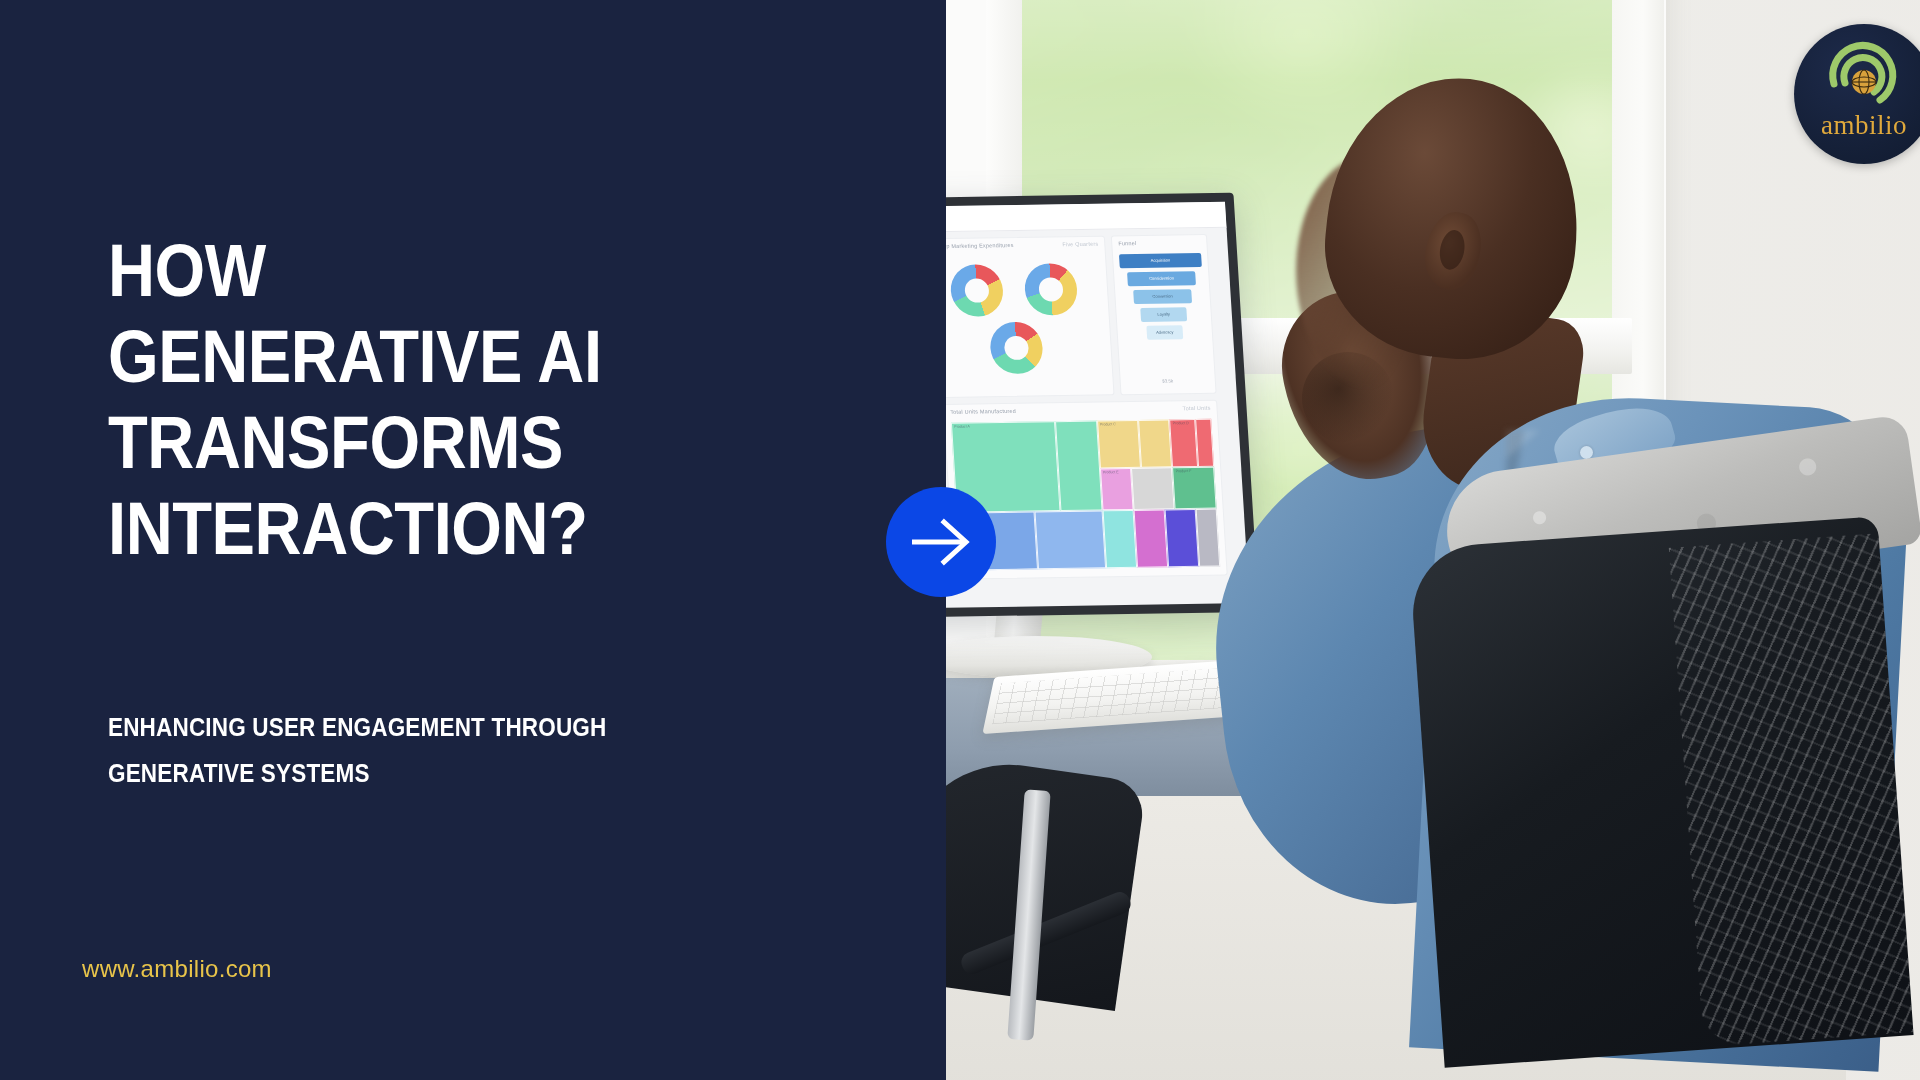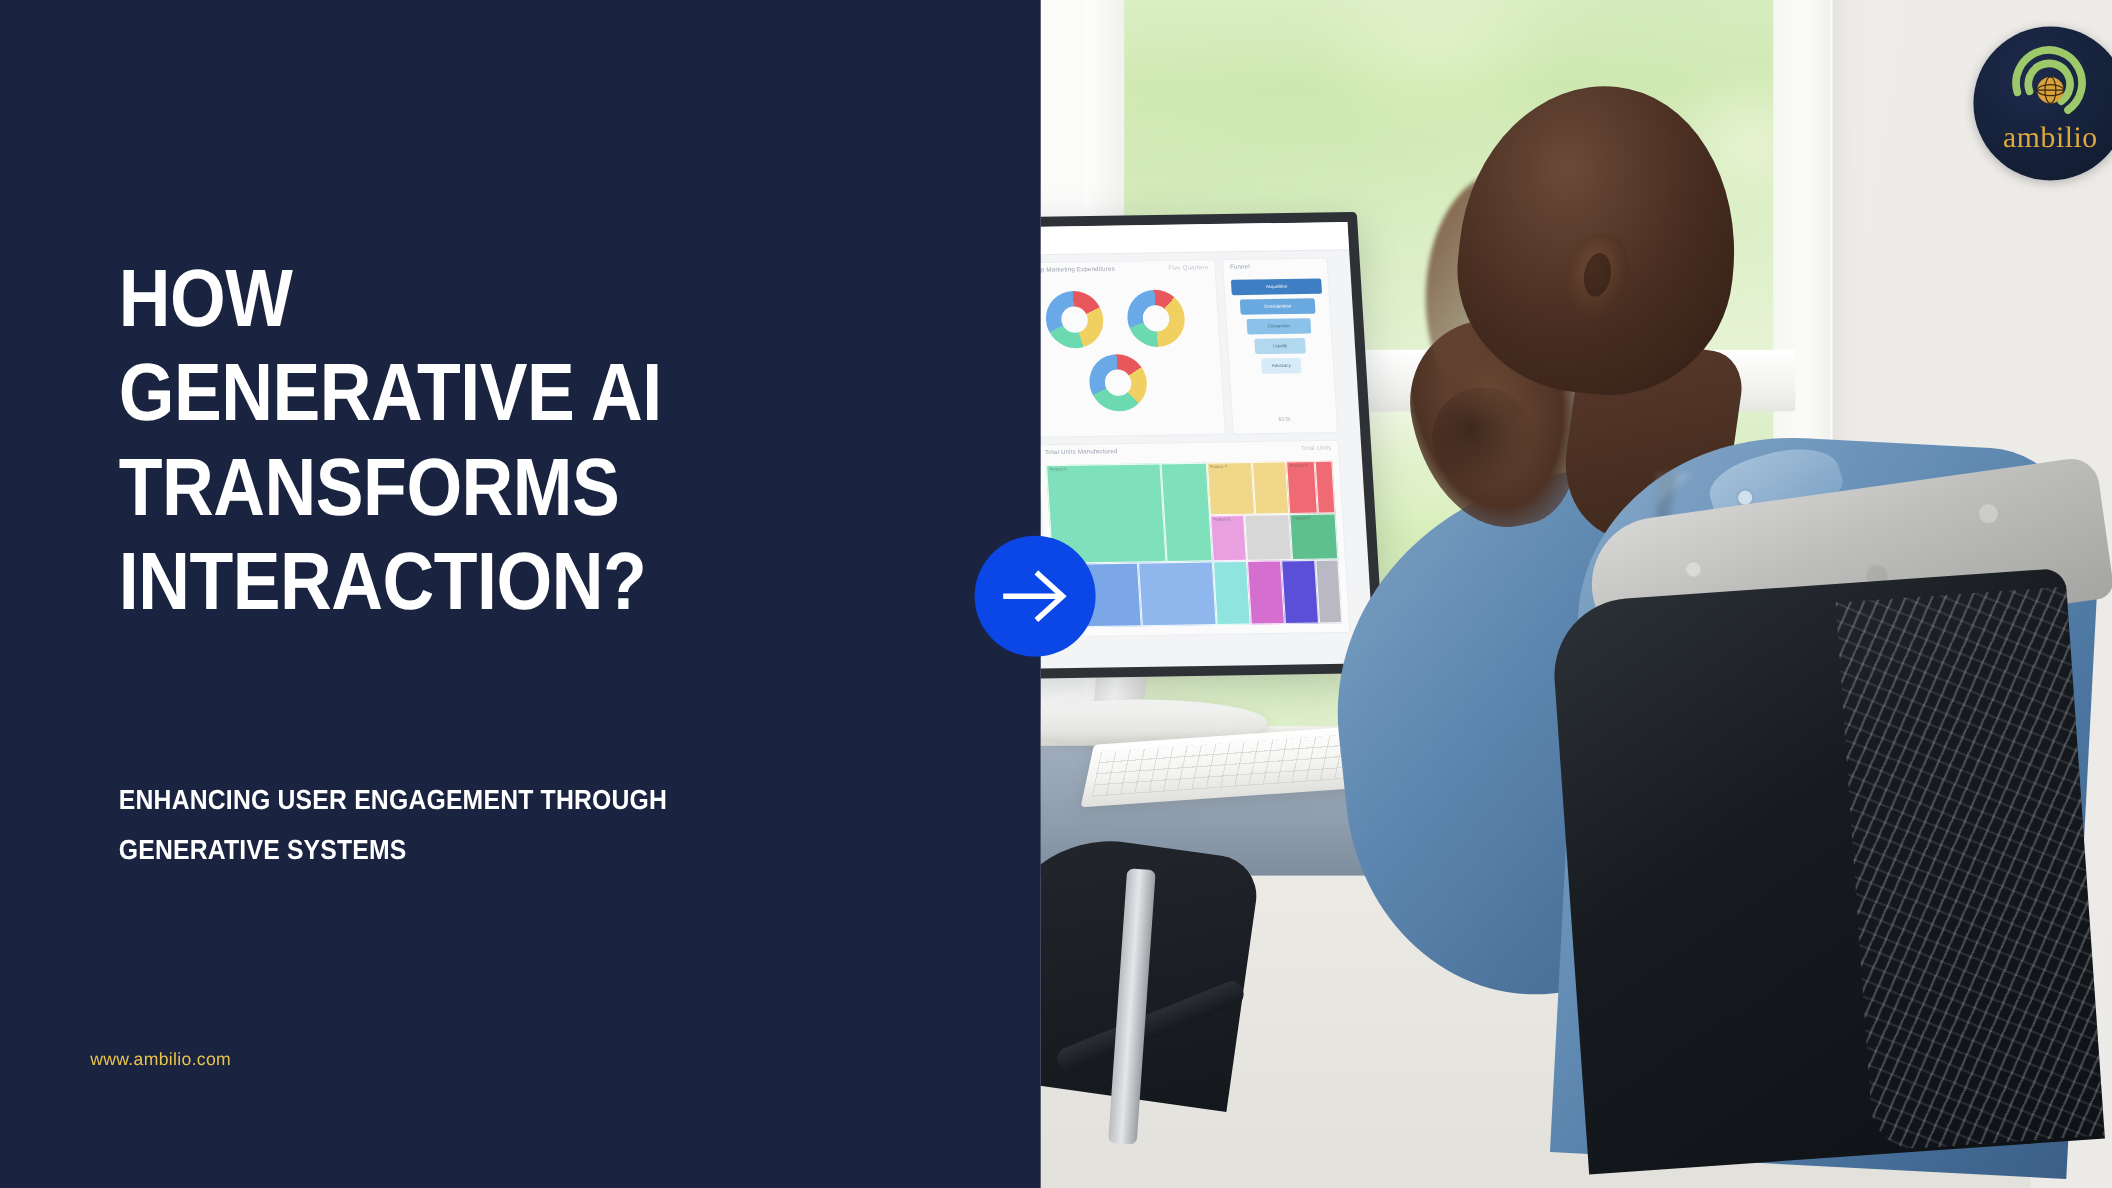--- a/index.html
+++ b/index.html
@@ -35,21 +35,21 @@
     font-weight:bold;
     letter-spacing:0.2px;
     transform:scaleX(0.90);
     transform-origin:left top;
     text-transform:uppercase;
     white-space:pre-line;
   }
   .site-url {
     position:absolute; left:82px; top:955px;
     color:#e8c44a;
-    font-size:16px; font-weight:normal;
+    font-size:24px; font-weight:normal;
     letter-spacing:0.3px;
   }
 
   
   .arrow-btn {
     position:absolute; left:886px; top:487px;
     width:110px; height:110px; border-radius:50%;
     background:#0b47e6;
     z-index:40;
     cursor:pointer;

